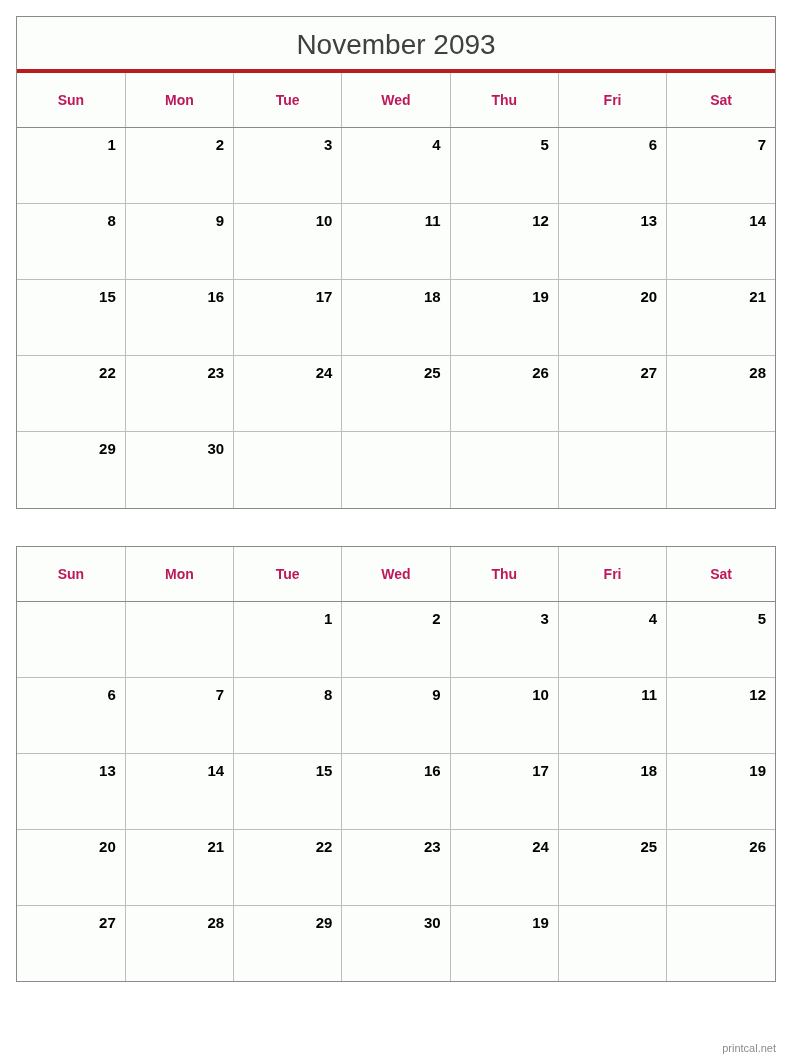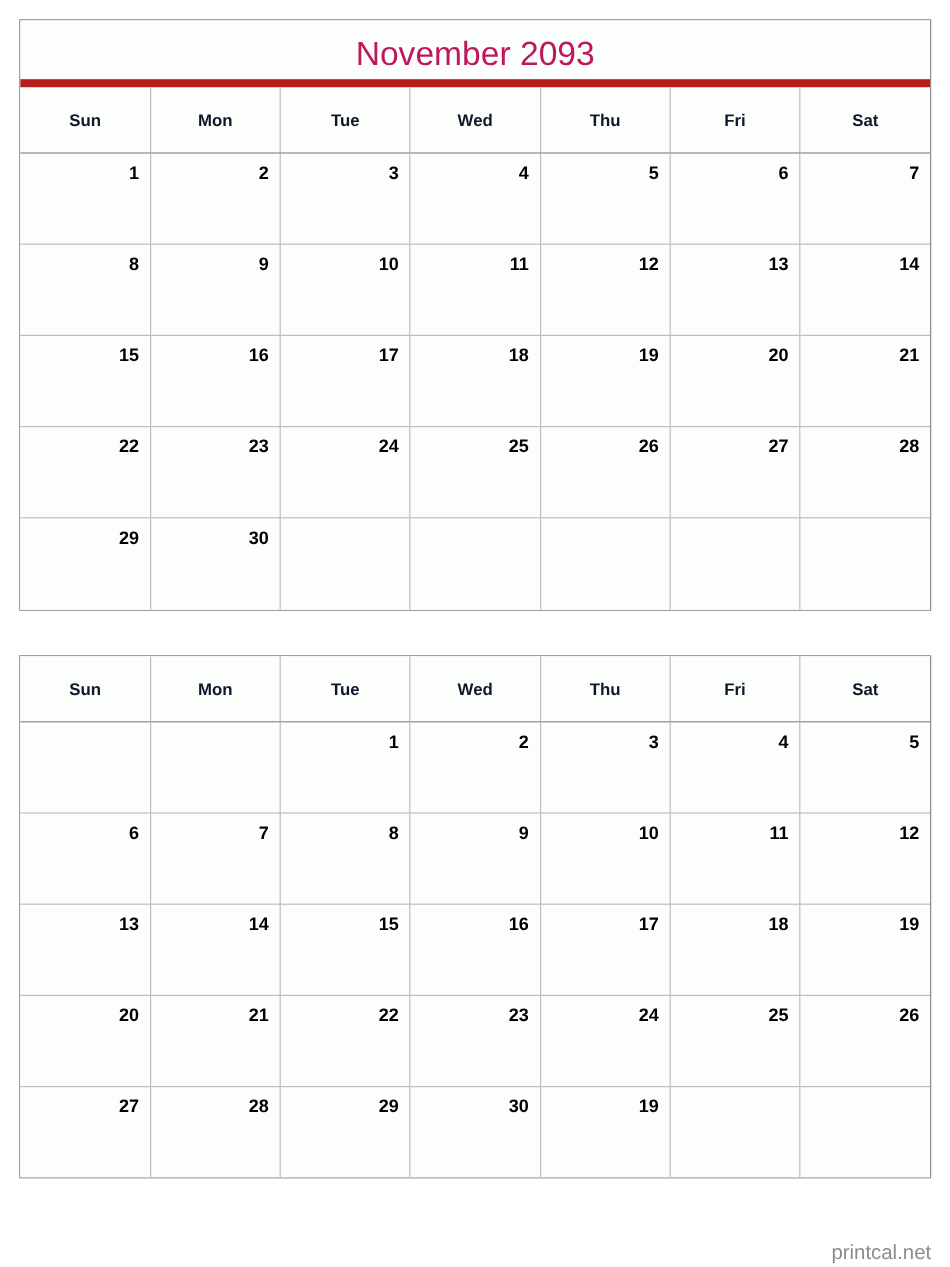--- a/index.html
+++ b/index.html
@@ -29,37 +29,37 @@
   }
   .month-block.first { margin-bottom: 37px; }
 
   .month-title {
     box-sizing: border-box;
     height: 56px;
     line-height: 56px;
     text-align: center;
     font-size: 28px;
     font-weight: 400;
-    color: #be185d;
-    background: #fcfefb;
-    border-bottom: 7px solid #b91c1c;
+    color: #404040;
+    background: #fcfefb;
+    border-bottom: 4px solid #b91c1c;
     letter-spacing: 0px;
   }
 
   table.cal {
     width: 100%;
     border-collapse: collapse;
     table-layout: fixed;
     background: #fcfefb;
   }
   table.cal th {
     height: 54px;
     font-size: 14px;
     font-weight: bold;
-    color: #0f172a;
+    color: #be185d;
     text-align: center;
     vertical-align: middle;
     background: #fcfefb;
     border-right: 1px solid #bdbdbd;
     border-bottom: 1px solid #8a8a8a;
     padding: 0;
   }
   table.cal th:last-child { border-right: none; }
 
   table.cal td {
@@ -77,21 +77,21 @@
   }
   table.cal td:last-child { border-right: none; }
   table.cal tr:last-child td { border-bottom: none; text-align: right; }
 
   td.empty { color: transparent; }
 
   .footer {
     position: absolute;
     right: 16px;
     bottom: 2px;
-    font-size: 17px;
+    font-size: 11px;
     color: #8c8c8c;
     text-align: right;
   }
 </style>
 </head>
 <body>
 
 <div class="page">
 
   <div class="month-block first">

